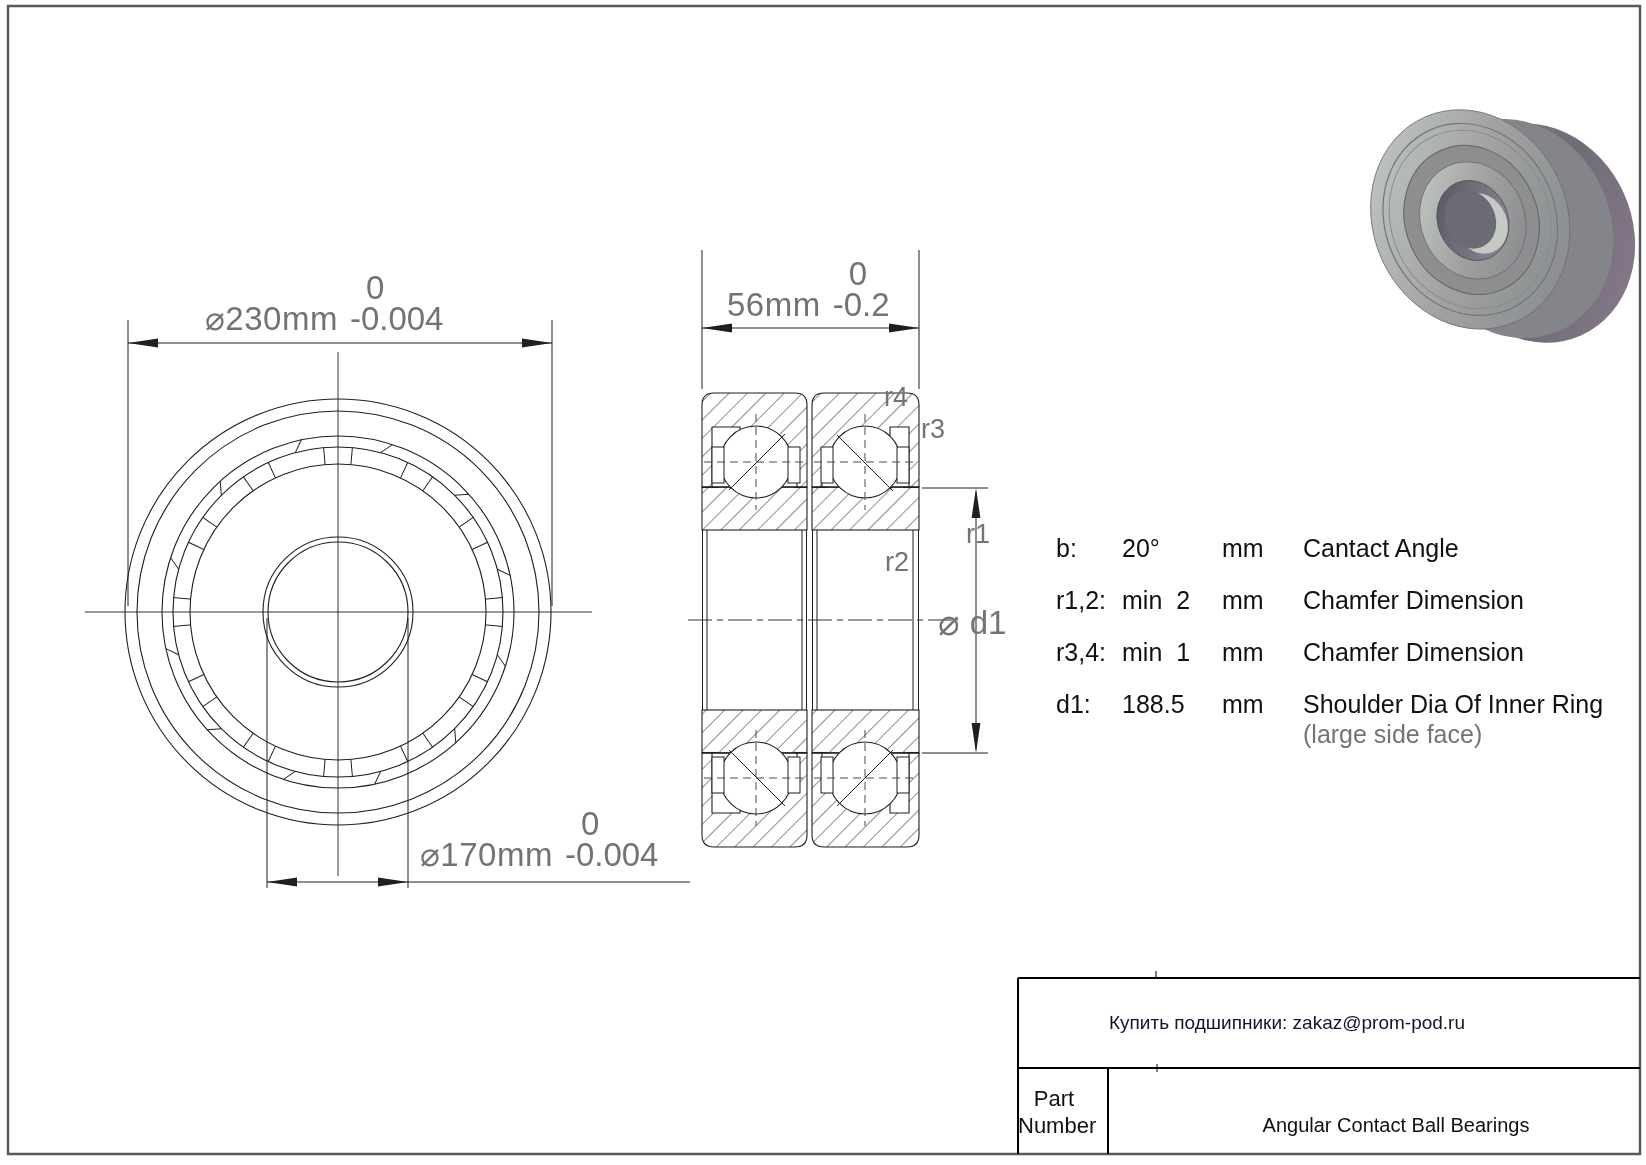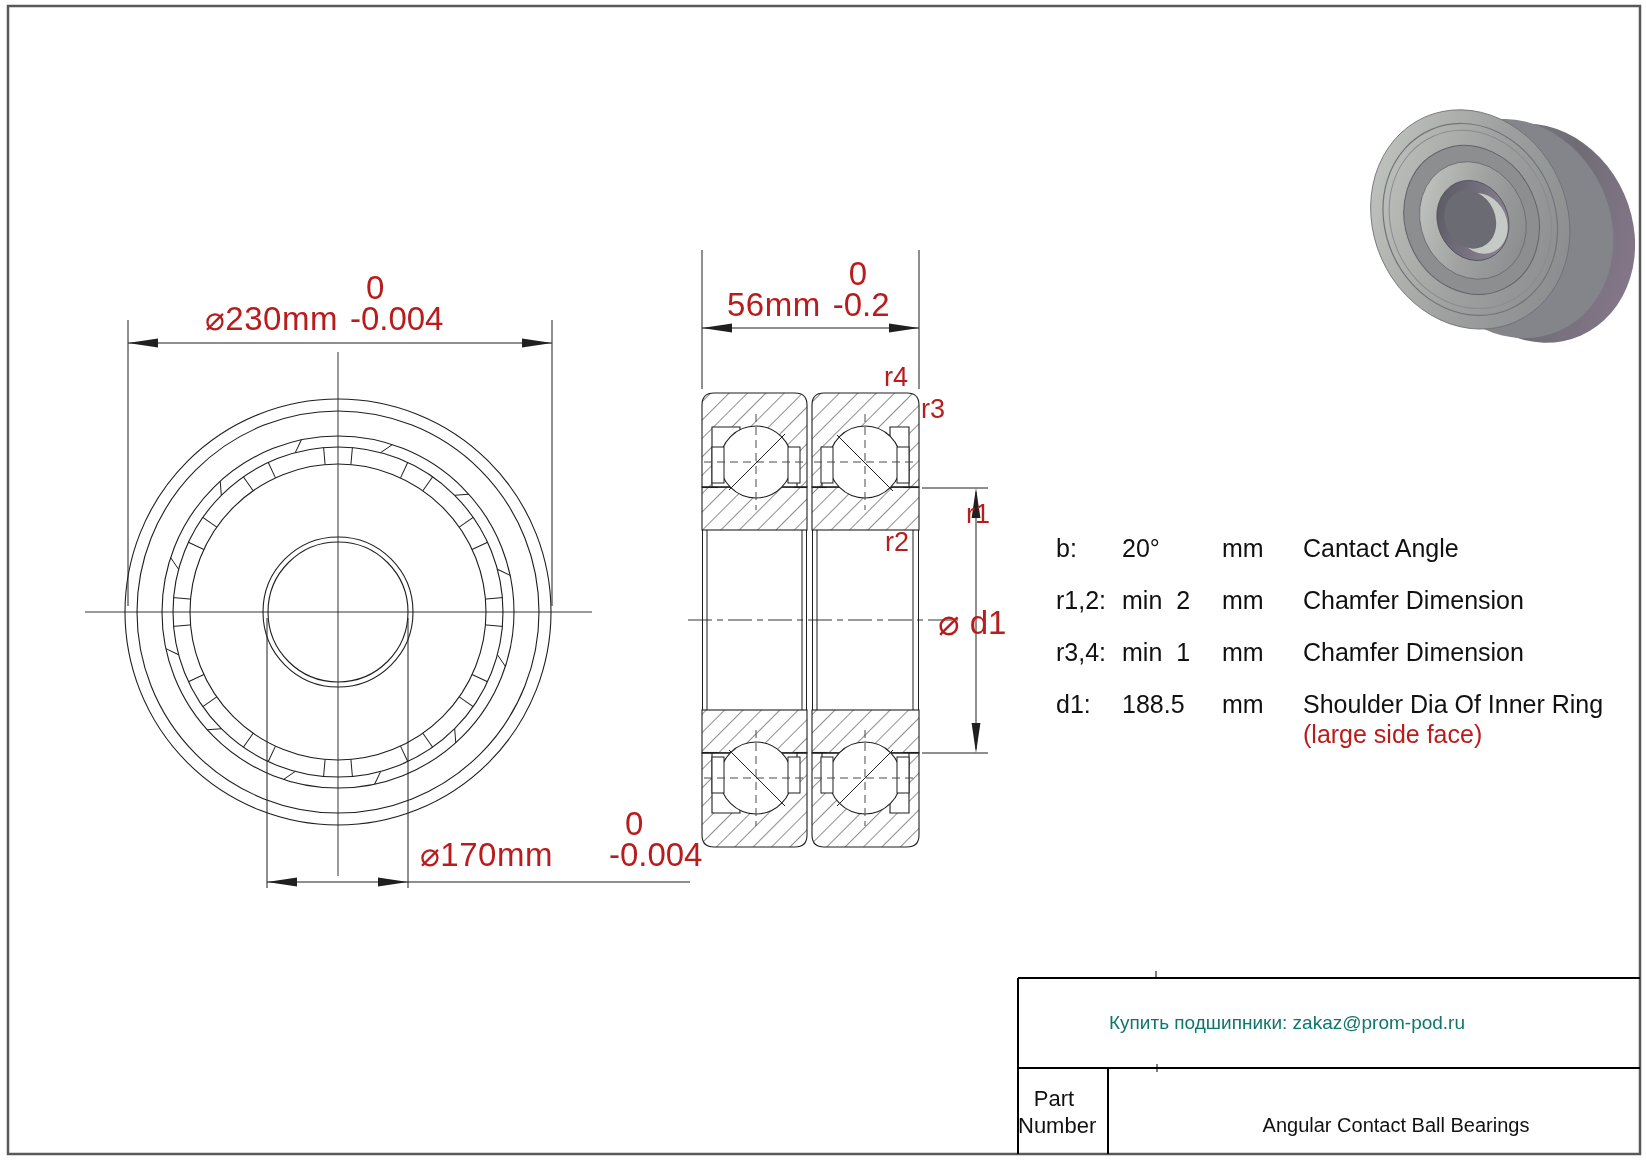--- a/index.html
+++ b/index.html
@@ -1,34 +1,34 @@
 <!DOCTYPE html>
 <html><head>
 <meta charset="utf-8">
 <style>
   html,body{margin:0;padding:0;background:#ffffff;}
   .page{position:relative;width:1646px;height:1165px;background:#ffffff;overflow:hidden;
         font-family:"Liberation Sans", sans-serif;color:#111;}
   svg{position:absolute;left:0;top:0;}
-  .txt{position:absolute;white-space:nowrap;color:#b91c1c;}
+  .txt{position:absolute;white-space:nowrap;color:#737373;}
   .dim{display:flex;align-items:flex-end;font-size:33px;line-height:31px;}
   .dim .main{letter-spacing:0.5px;}
   .dim .tol{display:flex;flex-direction:column;align-items:flex-start;margin-left:12px;}
   .dim .tol .up{padding-left:16px;}
-  .rlabel{font-size:27px;}
+  .rlabel{font-size:27px;margin-top:20px;}
   .d1label{display:flex;align-items:center;font-size:33px;}
   .d1label .sym{font-size:36px;margin-right:10px;}
   .spec-row{position:absolute;height:30px;font-size:25px;}
   .spec-row span{position:absolute;top:0;white-space:pre;}
   .spec-label{left:0;}
   .spec-value{left:66px;}
   .spec-unit{left:166px;}
   .spec-desc{left:247px;}
   .tb-text{position:absolute;text-align:center;}
-  .email{left:1018px;top:1012px;width:538px;font-size:19px;color:#0f766e;}
+  .email{left:1018px;top:1012px;width:538px;font-size:19px;color:#0f172a;}
   .part-label{left:1018px;top:1085px;width:72px;font-size:22px;line-height:27px;}
   .part-number{left:1108px;top:1080px;width:532px;font-size:25px;}
   .part-cat{left:1108px;top:1114px;width:576px;font-size:20px;}
 </style>
 </head>
 <body>
 
 <div class="page">
 
   <svg width="1646" height="1165" viewBox="0 0 1646 1165">
@@ -218,21 +218,21 @@
   </svg>
 
   <div class="txt dim" style="left:205px;top:272px;">
     <span class="main">⌀230mm</span>
     <span class="tol">
       <span class="up">0</span>
       <span class="dn">-0.004</span>
     </span>
   </div>
 
-  <div class="txt dim" style="left:420px;top:808px;gap:44px;">
+  <div class="txt dim" style="left:420px;top:808px;">
     <span class="main">⌀170mm</span>
     <span class="tol">
       <span class="up">0</span>
       <span class="dn">-0.004</span>
     </span>
   </div>
 
   <div class="txt dim" style="left:727px;top:258px;">
     <span class="main">56mm</span>
     <span class="tol">

